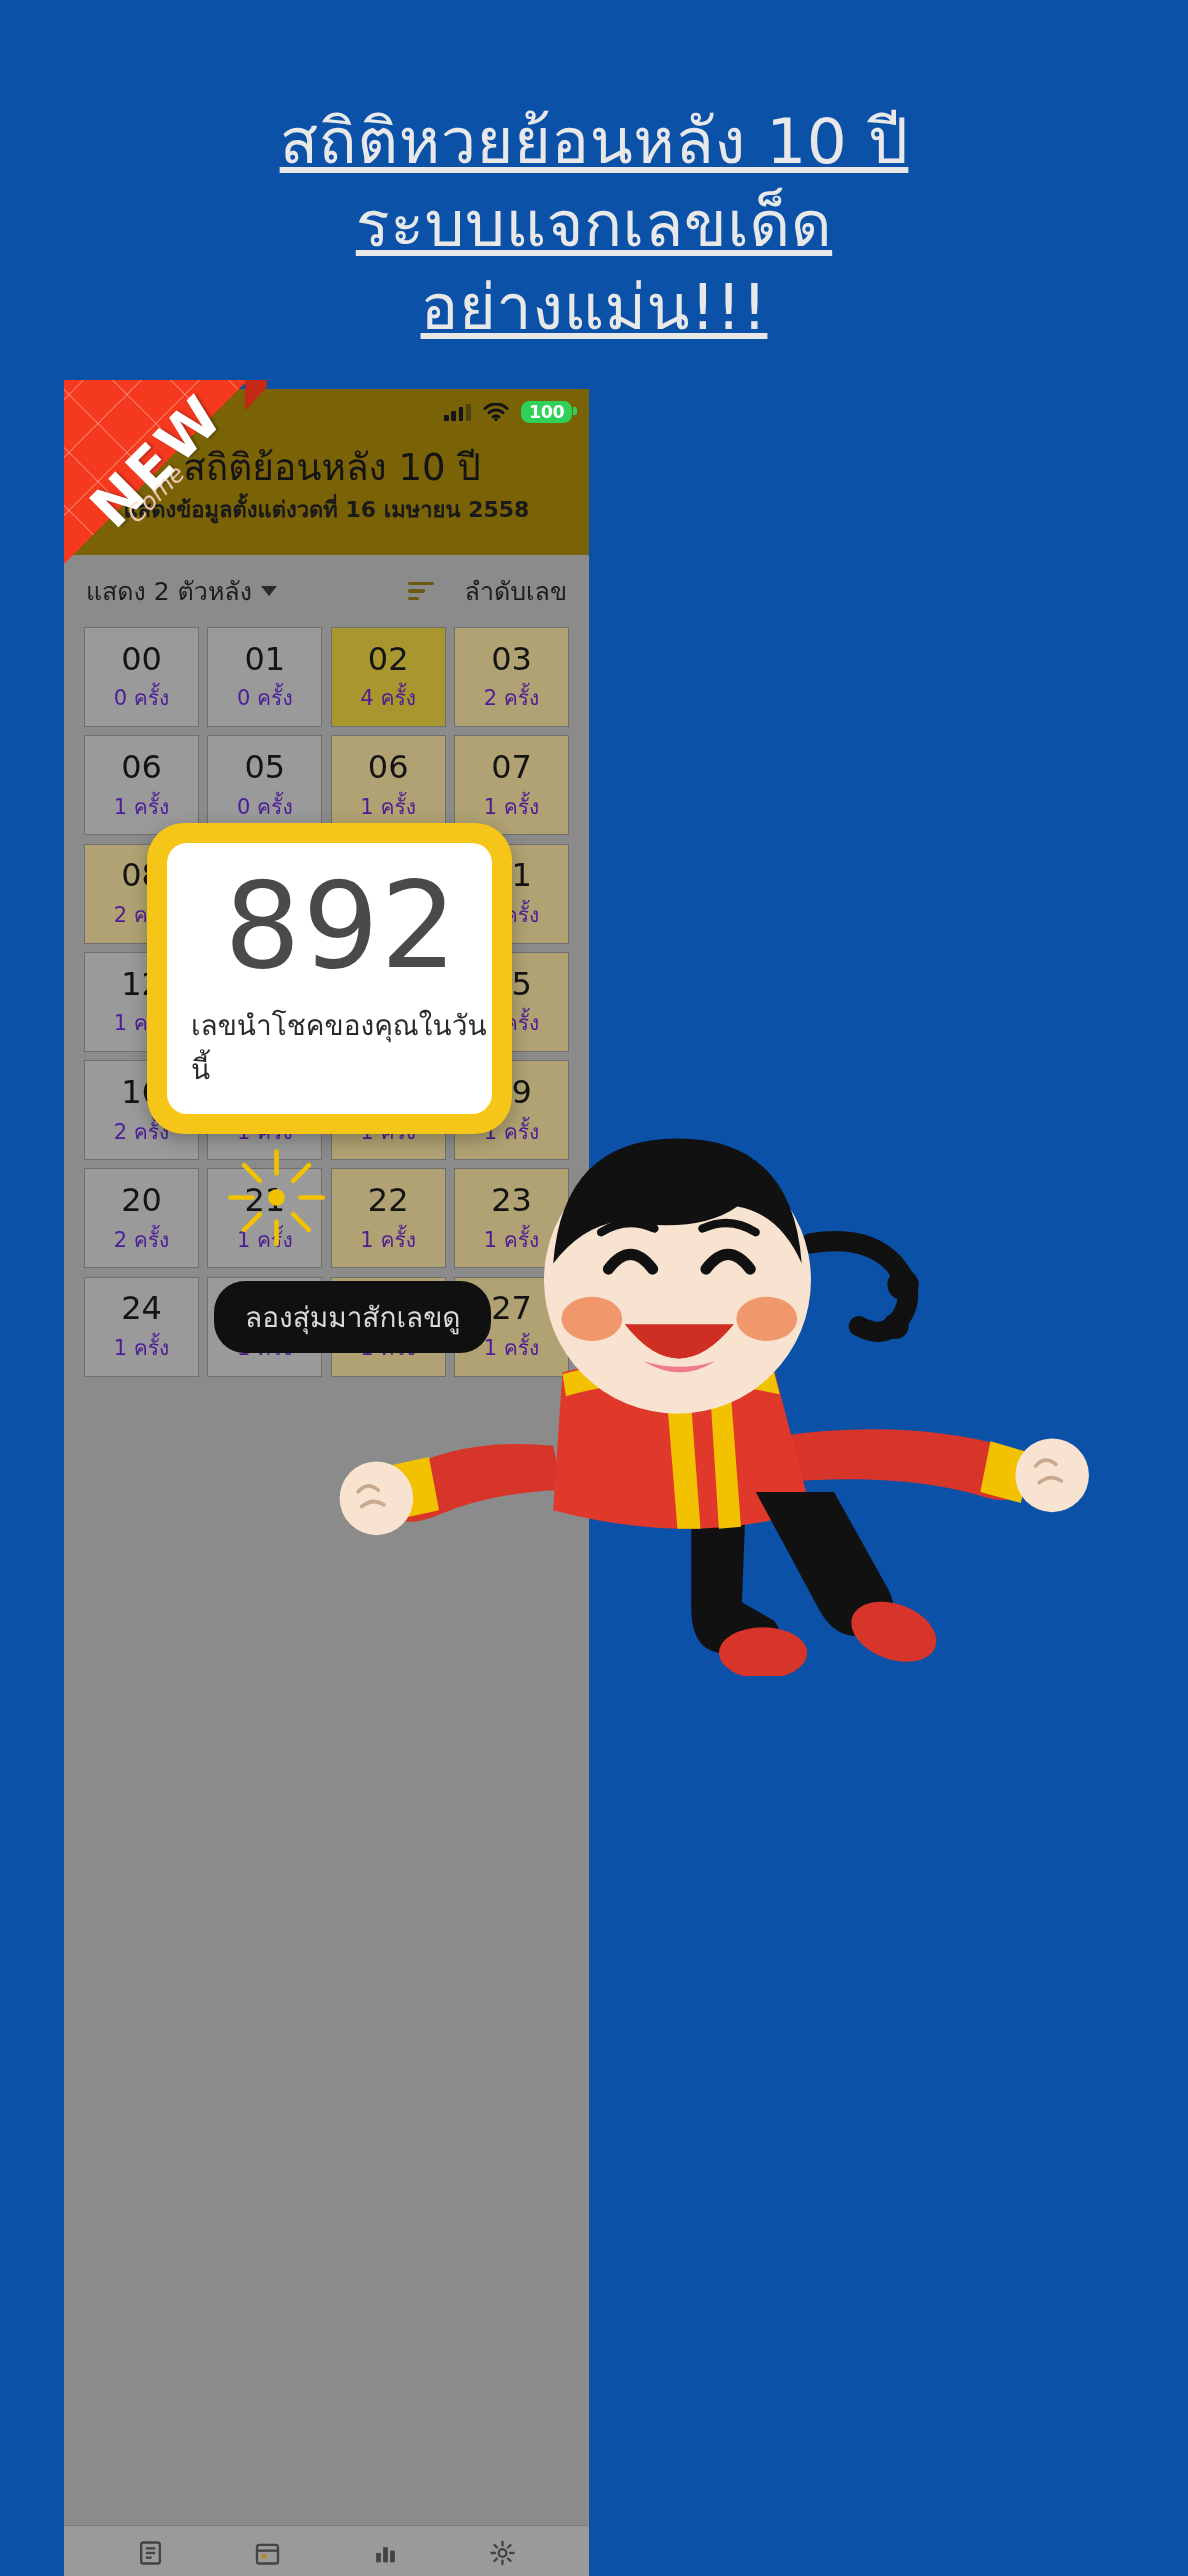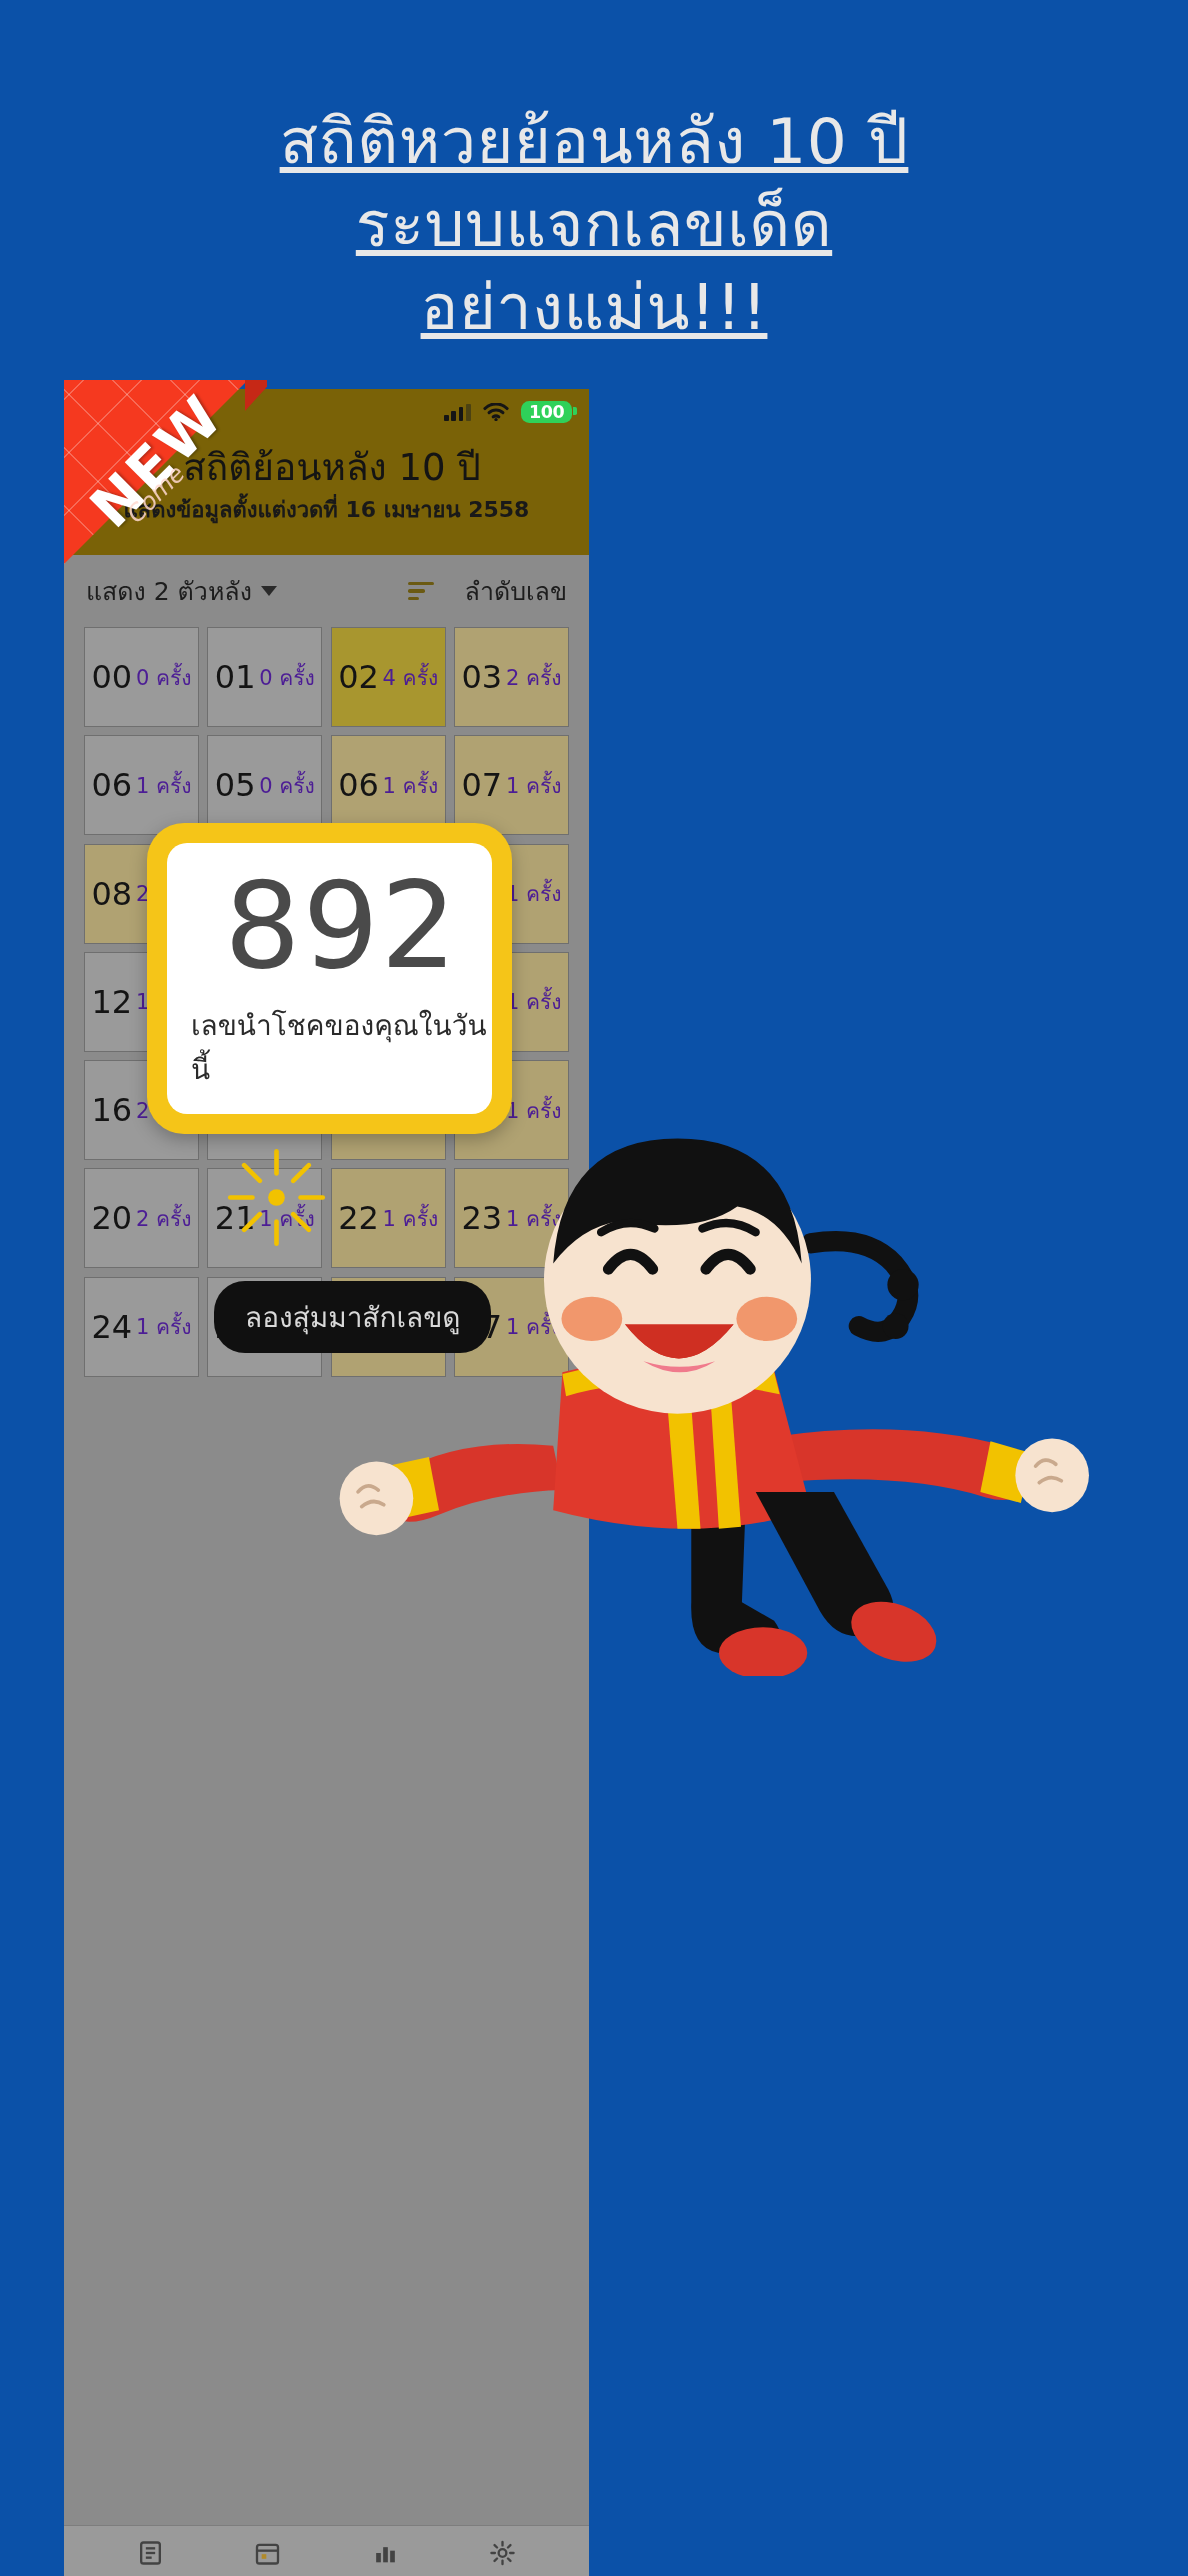--- a/index.html
+++ b/index.html
@@ -80,21 +80,21 @@
   .sorticon span:nth-child(3){ width:11px; }
 
   
   .grid {
     position:absolute; left:0; top:238px; width:525px;
     display:grid; grid-template-columns:repeat(4,1fr);
     gap:8.3px; padding:0 20px;
   }
   .cell {
     height:100px; border:1.8px solid #6f6f6f;
-    display:flex; align-items:center; justify-content:center;
+    display:flex; flex-direction:column; align-items:center; justify-content:center;
     background:#9a9a9a; gap:3.7px;
   }
   .cell.h1 { background:#b0a272; }
   .cell.h2 { background:#a8962f; }
   .cell .n { font-size:32px; color:#141414; }
   .cell .c { font-size:21px; color:#4c1d95; }
 
   
   .bottomnav {
     position:absolute; left:0; bottom:0; width:525px; height:55px;

